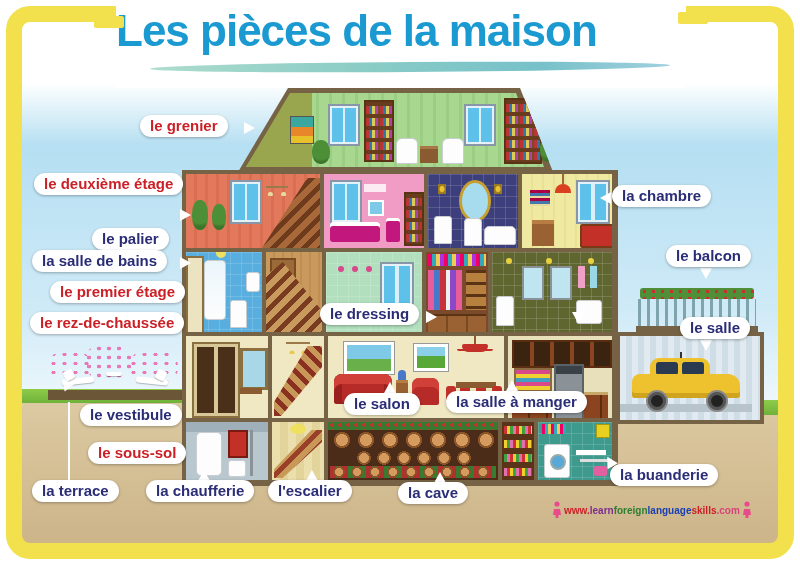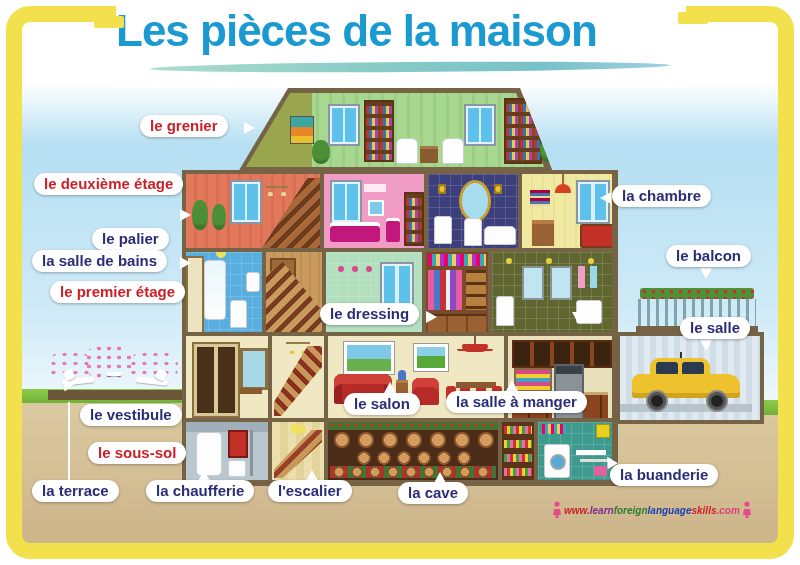--- a/index.html
+++ b/index.html
@@ -51,21 +51,21 @@
        font-size:15px;font-weight:700;white-space:nowrap;box-shadow:0 1px 3px rgba(0,0,0,.3);}
   .red{color:var(--lbl-red);} .navy{color:var(--lbl-navy);}
   .tri{position:absolute;z-index:49;width:0;height:0;}
   .tri-r{border-top:6px solid transparent;border-bottom:6px solid transparent;border-left:11px solid #fff;}
   .tri-l{border-top:6px solid transparent;border-bottom:6px solid transparent;border-right:11px solid #fff;}
   .tri-u{border-left:6px solid transparent;border-right:6px solid transparent;border-bottom:11px solid #fff;}
   .tri-d{border-left:6px solid transparent;border-right:6px solid transparent;border-top:11px solid #fff;}
 
   #watermark{left:552px;top:501px;z-index:50;display:flex;align-items:center;gap:2px;
              font-size:10px;font-weight:700;}
-  #watermark span{letter-spacing:0;font-style:italic;}
+  #watermark span{letter-spacing:0;}
 </style>
 </head>
 <body>
 
 <div id="poster">
 
   <div id="sky" class="abs"></div>
   <div id="ground" class="abs"></div>
   <div class="abs grass" style="left:20px;top:389px;width:166px;height:14px;"></div>
   <div class="abs grass" style="left:748px;top:400px;width:32px;height:15px;"></div>
@@ -271,20 +271,21 @@
   <div class="tri tri-l" style="left:600px;top:192px;"></div>
   <div class="tri tri-d" style="left:700px;top:268px;"></div>
   <div class="tri tri-d" style="left:700px;top:340px;"></div>
   <div class="tri tri-u" style="left:604px;top:456px;transform:rotate(-30deg);"></div>
 
   <div class="lbl red" style="left:140px;top:115px;">le grenier</div>
   <div class="lbl red" style="left:34px;top:173px;">le deuxième étage</div>
   <div class="lbl navy" style="left:92px;top:203px;margin-top:25px;">le palier</div>
   <div class="lbl navy" style="left:32px;top:250px;">la salle de bains</div>
   <div class="lbl red" style="left:50px;top:281px;">le premier étage</div>
+  <div class="lbl red" style="left:30px;top:312px;">le rez-de-chaussée</div>
   <div class="lbl navy" style="left:80px;top:404px;text-align:center;">le vestibule</div>
   <div class="lbl red" style="left:88px;top:442px;">le sous-sol</div>
   <div class="lbl navy" style="left:32px;top:480px;">la terrace</div>
   <div class="lbl navy" style="left:146px;top:480px;">la chaufferie</div>
   <div class="lbl navy" style="left:268px;top:480px;">l'escalier</div>
   <div class="lbl navy" style="left:398px;top:482px;">la cave</div>
   <div class="lbl navy" style="left:344px;top:393px;">le salon</div>
   <div class="lbl navy" style="left:446px;top:391px;">la salle à manger</div>
   <div class="lbl navy" style="left:320px;top:303px;">le dressing</div>
   <div class="lbl navy" style="left:612px;top:185px;">la chambre</div>

